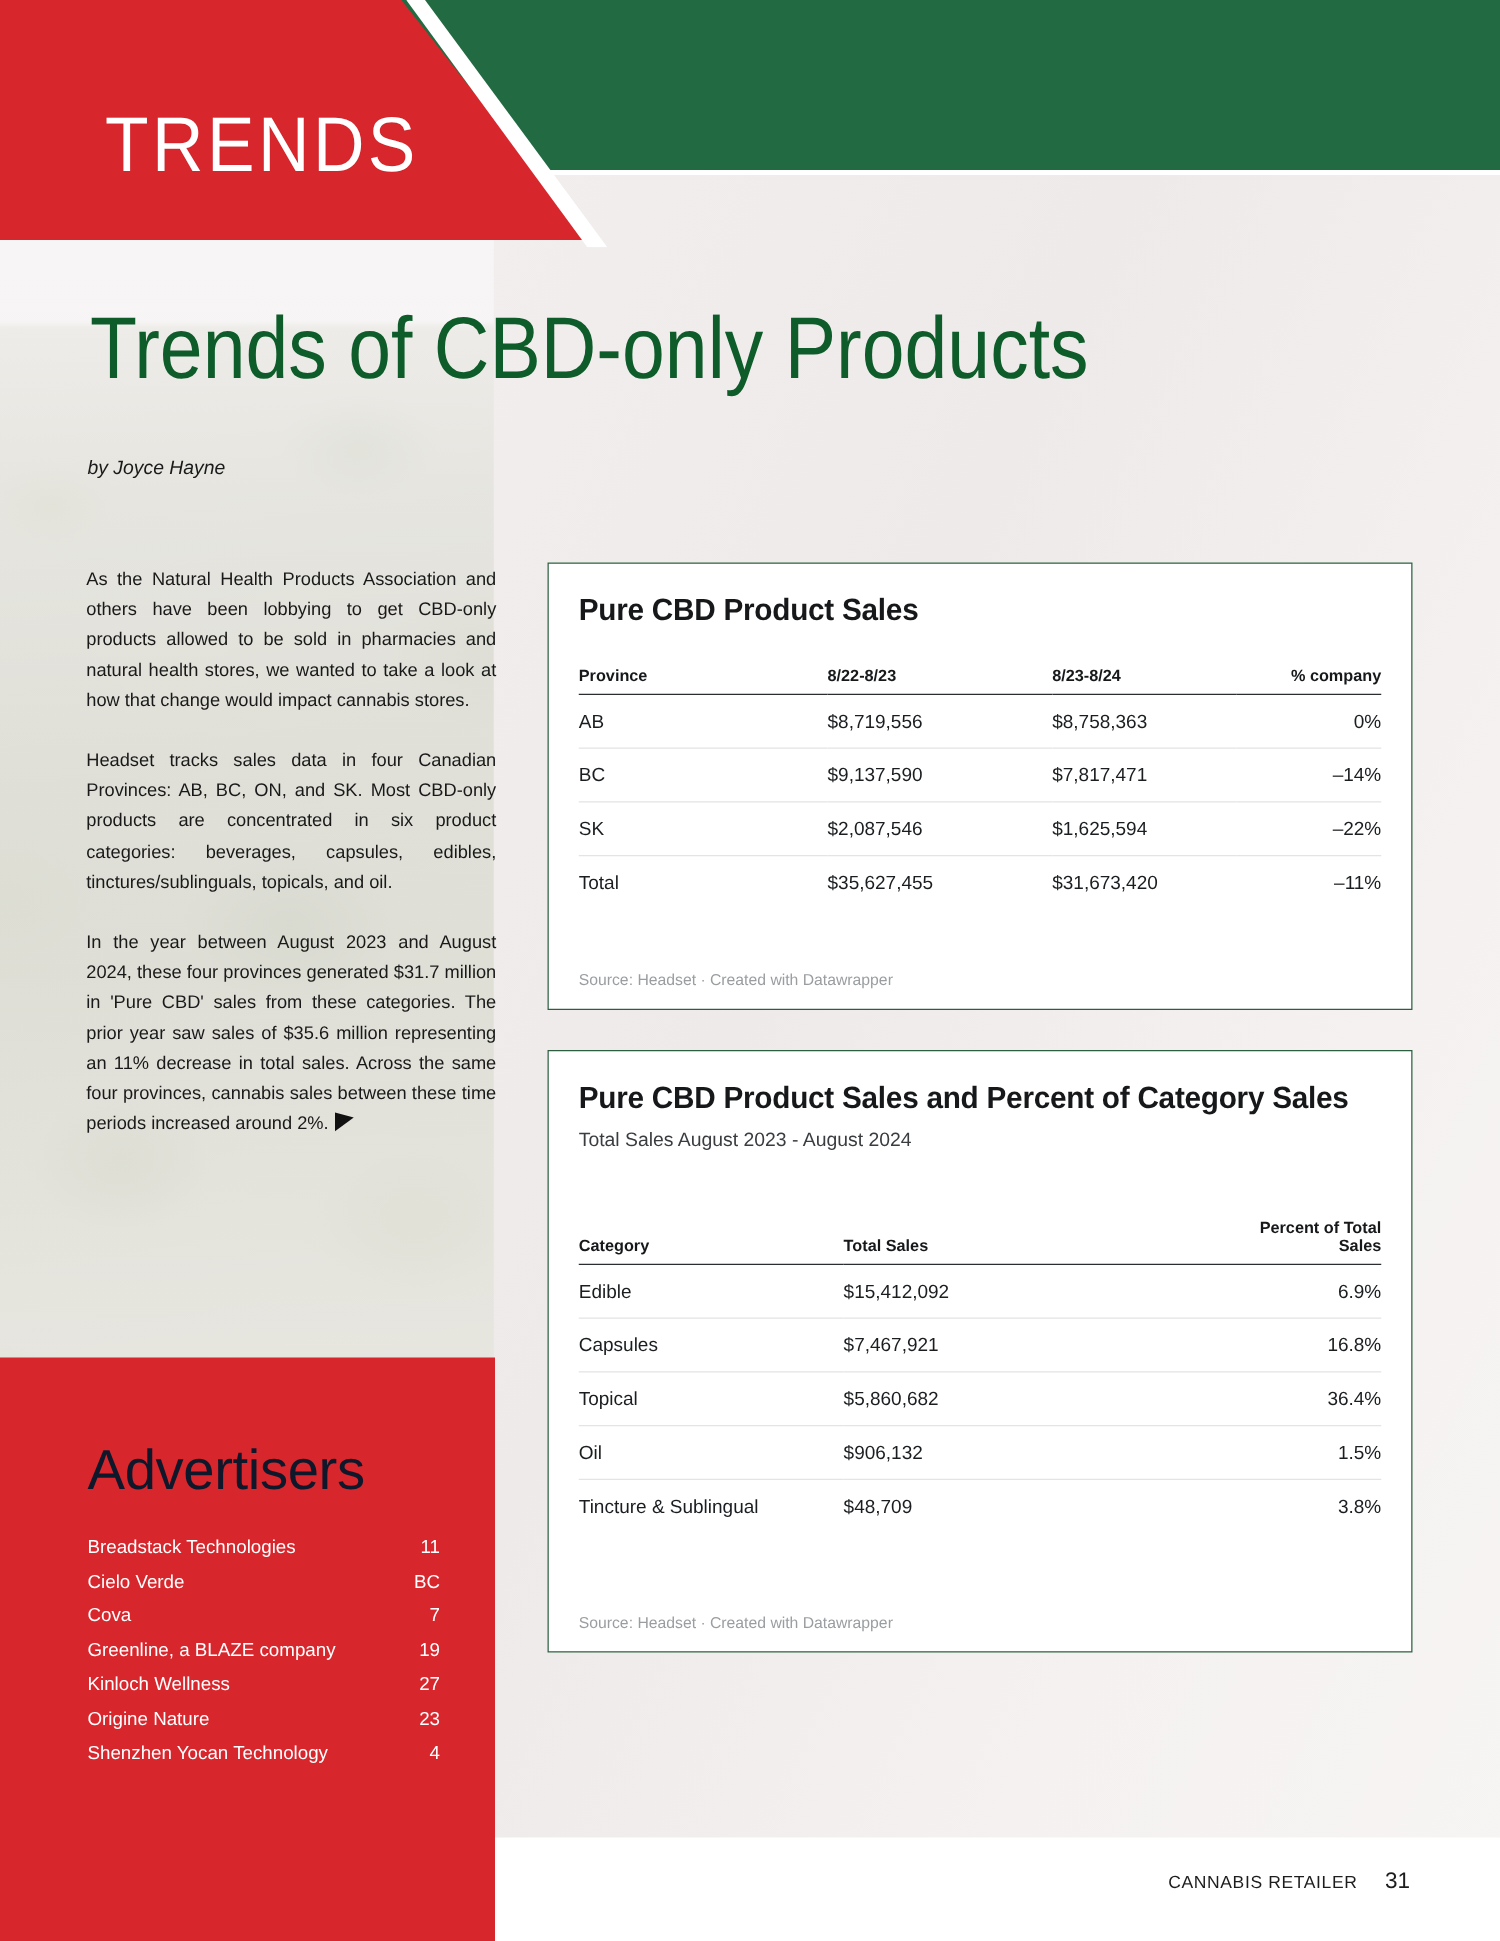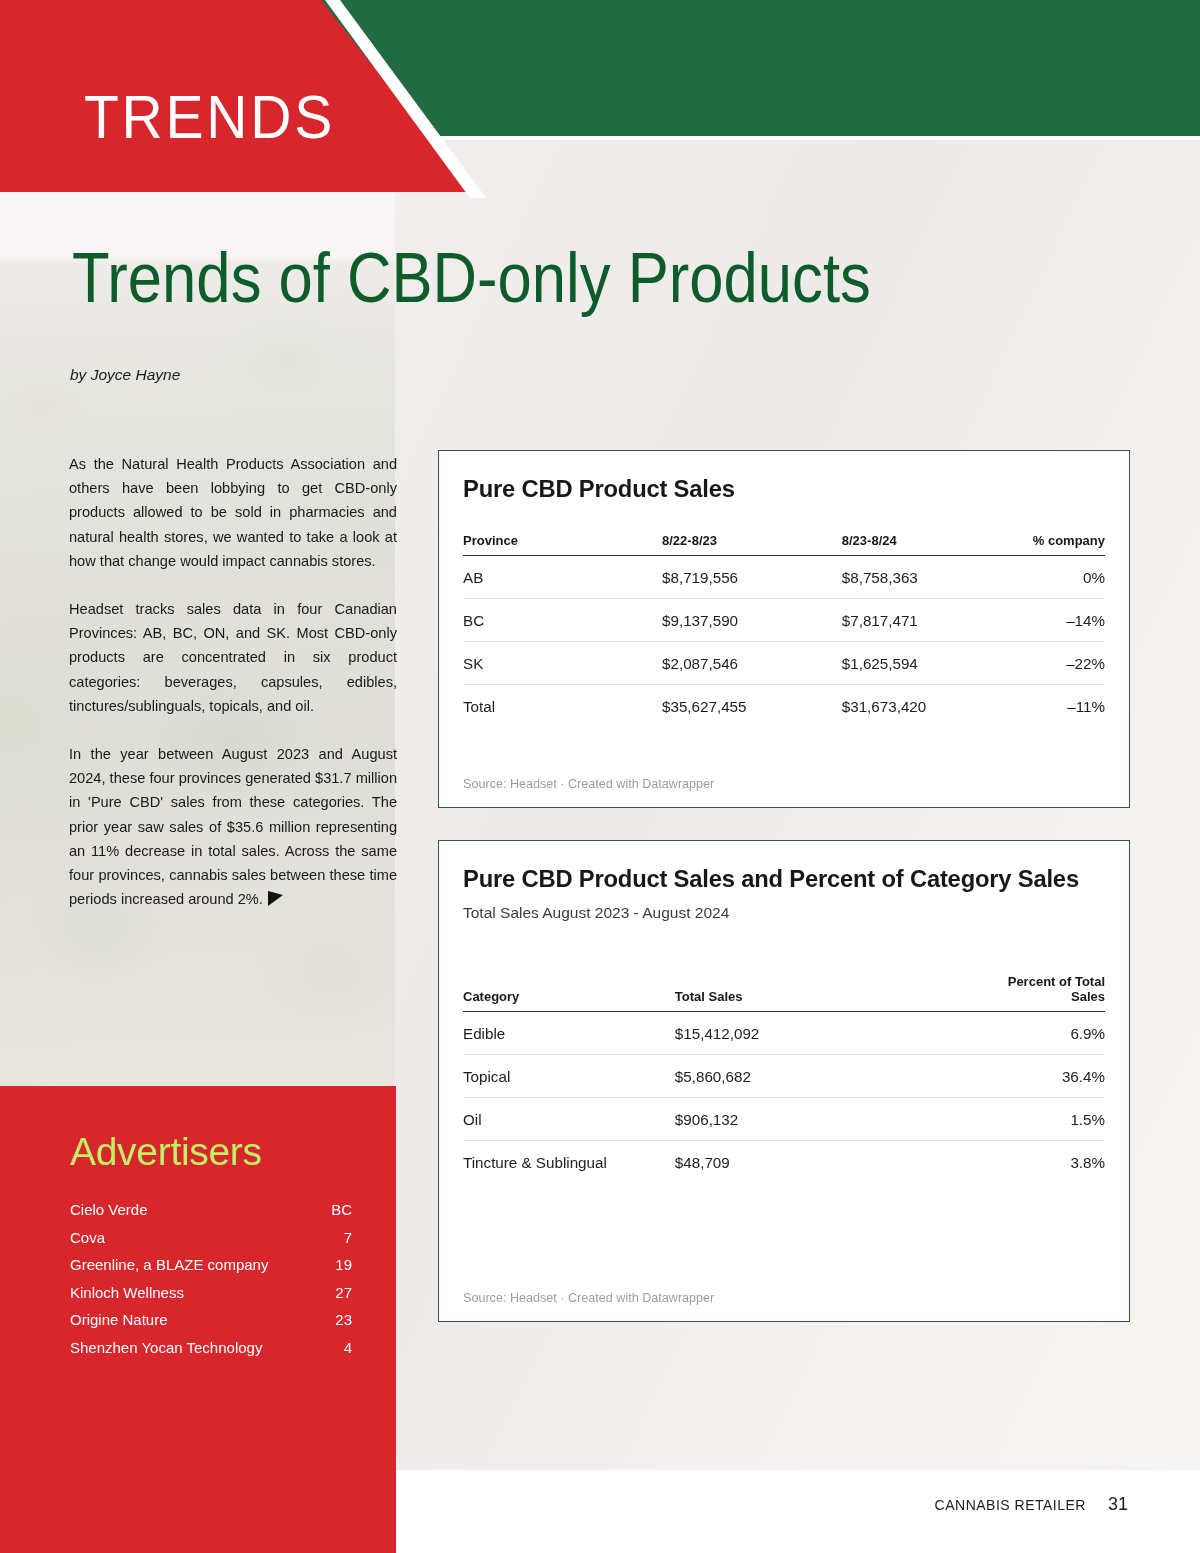--- a/index.html
+++ b/index.html
@@ -148,24 +148,24 @@
 
   
   #advertisers {
     position: absolute; left: 0; top: 1086px;
     width: 396px; height: 467px;
     background: #d8262d;
     z-index: 5;
     padding: 0 38px;
   }
   #adv-heading {
-    color: #bef264;
-    font-size: 39px;
+    color: #0f172a;
+    font-size: 45px;
     font-weight: 400;
-    margin-top: 44px;
+    margin-top: 64px;
     margin-left: 32px;
     letter-spacing: -0.3px;
   }
   #adv-list { margin-top: 22px; margin-left: 32px; width: 282px; }
   .adv-row {
     display: flex;
     justify-content: space-between;
     align-items: baseline;
     color: #ffffff;
     font-size: 15px;
@@ -287,20 +287,24 @@
   <div id="body-copy">
     <p>As the Natural Health Products Association and others have been lobbying to get CBD-only products allowed to be sold in pharmacies and natural health stores, we wanted to take a look at how that change would impact cannabis stores.</p>
     <p>Headset tracks sales data in four Canadian Provinces: AB, BC, ON, and SK. Most CBD-only products are concentrated in six product categories: beverages, capsules, edibles, tinctures/sublinguals, topicals, and oil.</p>
     <p><span>In the year between August 2023 and August 2024, these four provinces generated $31.7 million in 'Pure CBD' sales from these categories. The prior year saw sales of $35.6 million representing an 11% decrease in total sales. Across the same four provinces, cannabis sales between these time periods increased around 2%.</span><span class="endmark"></span></p>
   </div>
 
   <div id="advertisers">
     <div id="adv-heading">Advertisers</div>
     <div id="adv-list">
       <div class="adv-row">
+        <span class="adv-name">Breadstack Technologies</span>
+        <span class="adv-page">11</span>
+      </div>
+      <div class="adv-row">
         <span class="adv-name">Cielo Verde</span>
         <span class="adv-page">BC</span>
       </div>
       <div class="adv-row">
         <span class="adv-name">Cova</span>
         <span class="adv-page">7</span>
       </div>
       <div class="adv-row">
         <span class="adv-name">Greenline, a BLAZE company</span>
         <span class="adv-page">19</span>
@@ -377,20 +381,25 @@
             <th class="t2-col-c"><span>Percent of Total</span><br><span>Sales</span></th>
           </tr>
         </thead>
         <tbody>
           <tr>
             <td class="t2-col-a">Edible</td>
             <td class="t2-col-b">$15,412,092</td>
             <td class="t2-col-c">6.9%</td>
           </tr>
           <tr>
+            <td class="t2-col-a">Capsules</td>
+            <td class="t2-col-b">$7,467,921</td>
+            <td class="t2-col-c">16.8%</td>
+          </tr>
+          <tr>
             <td class="t2-col-a">Topical</td>
             <td class="t2-col-b">$5,860,682</td>
             <td class="t2-col-c">36.4%</td>
           </tr>
           <tr>
             <td class="t2-col-a">Oil</td>
             <td class="t2-col-b">$906,132</td>
             <td class="t2-col-c">1.5%</td>
           </tr>
           <tr>

